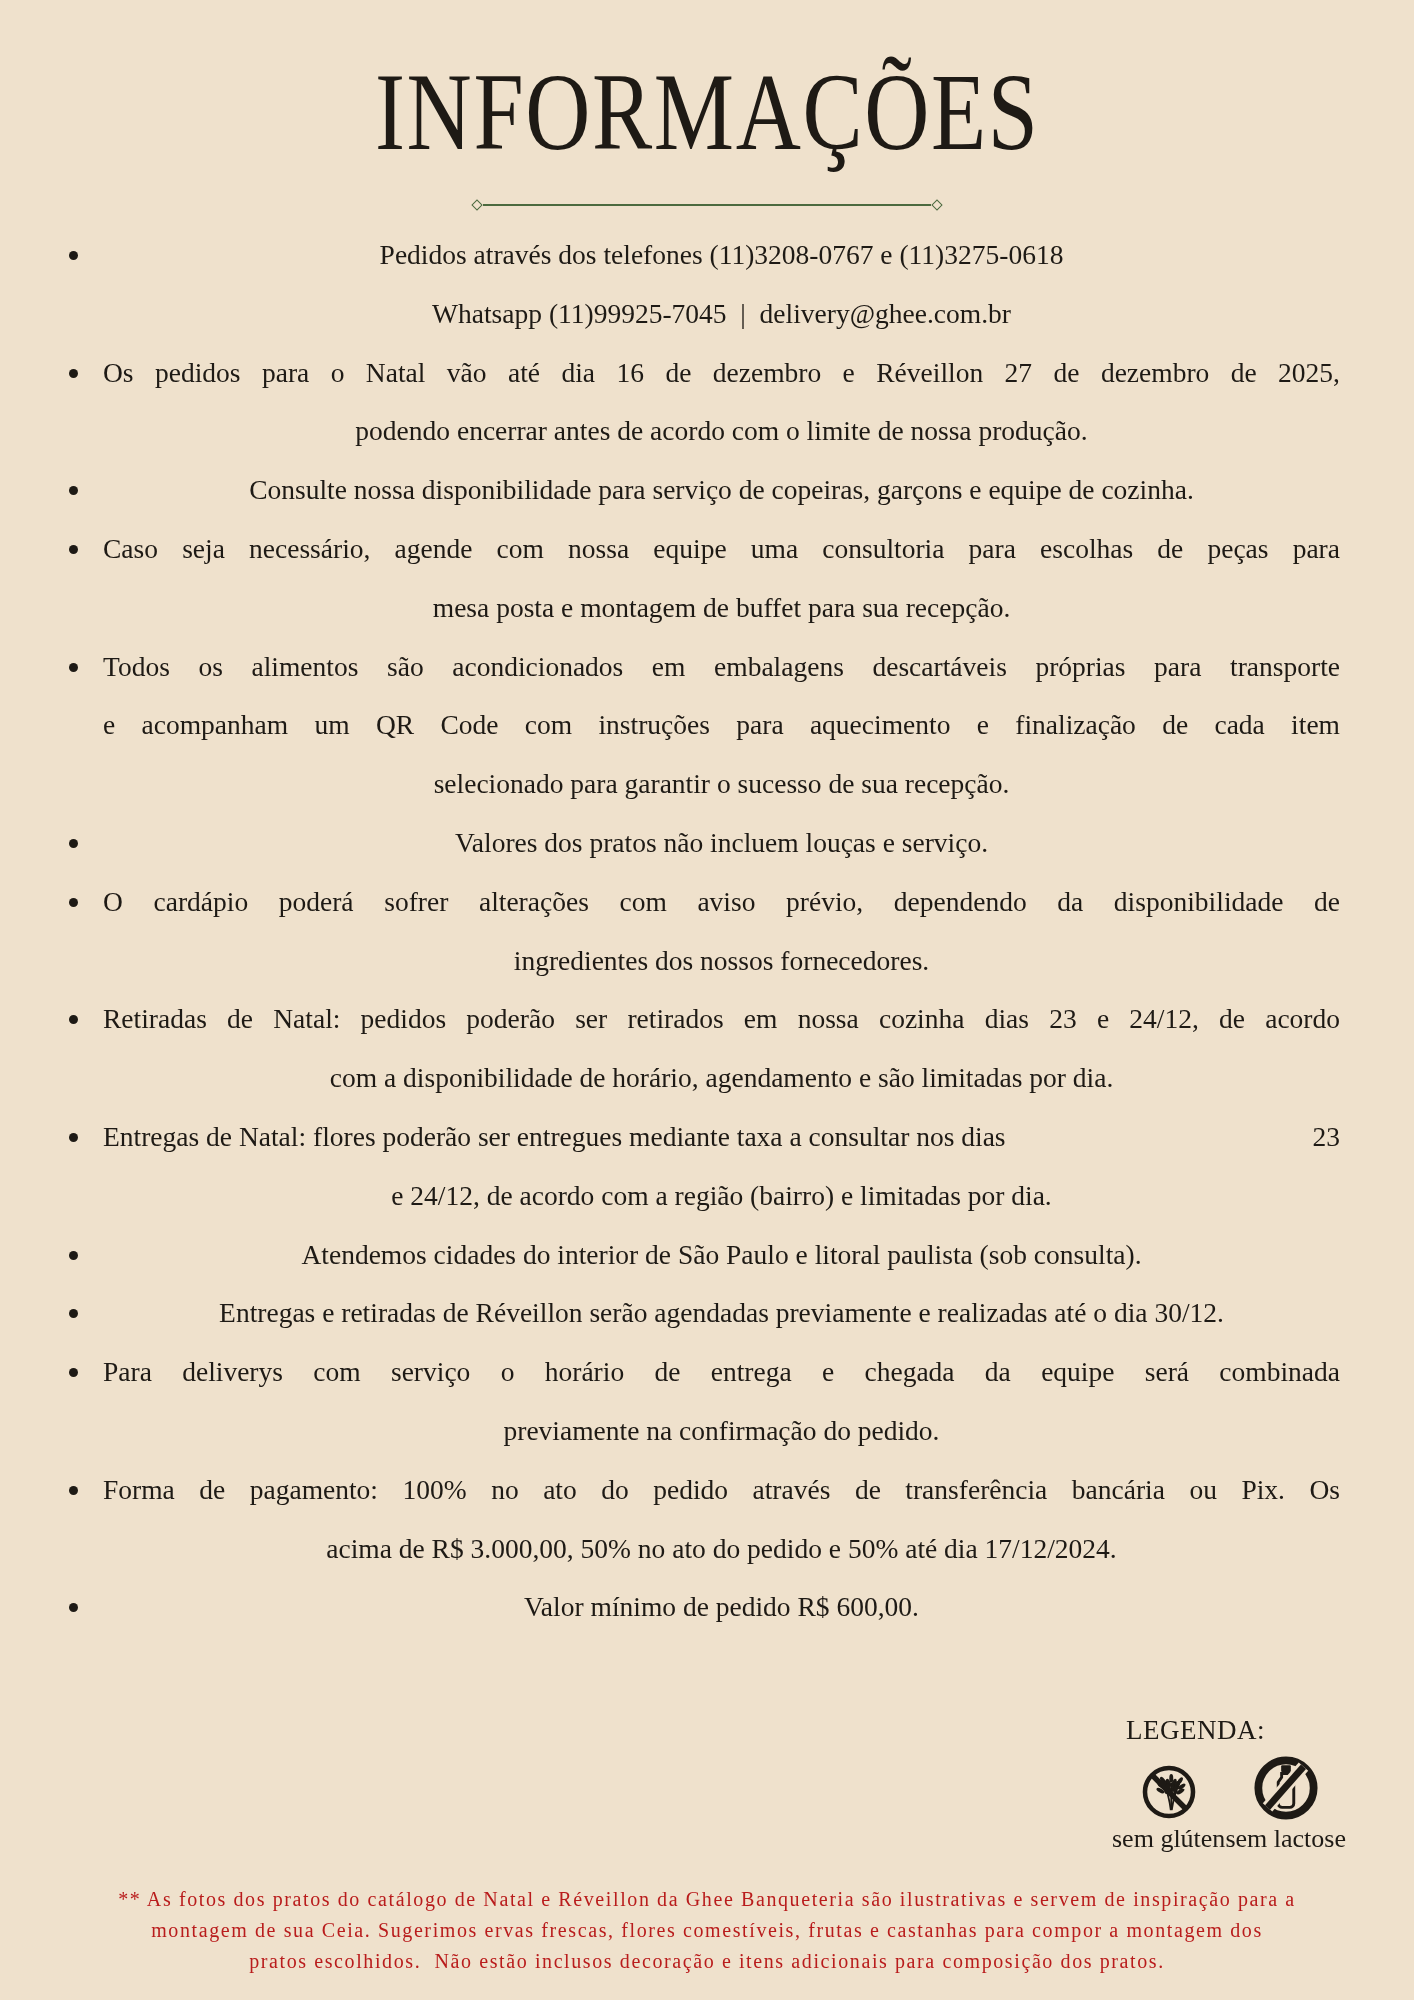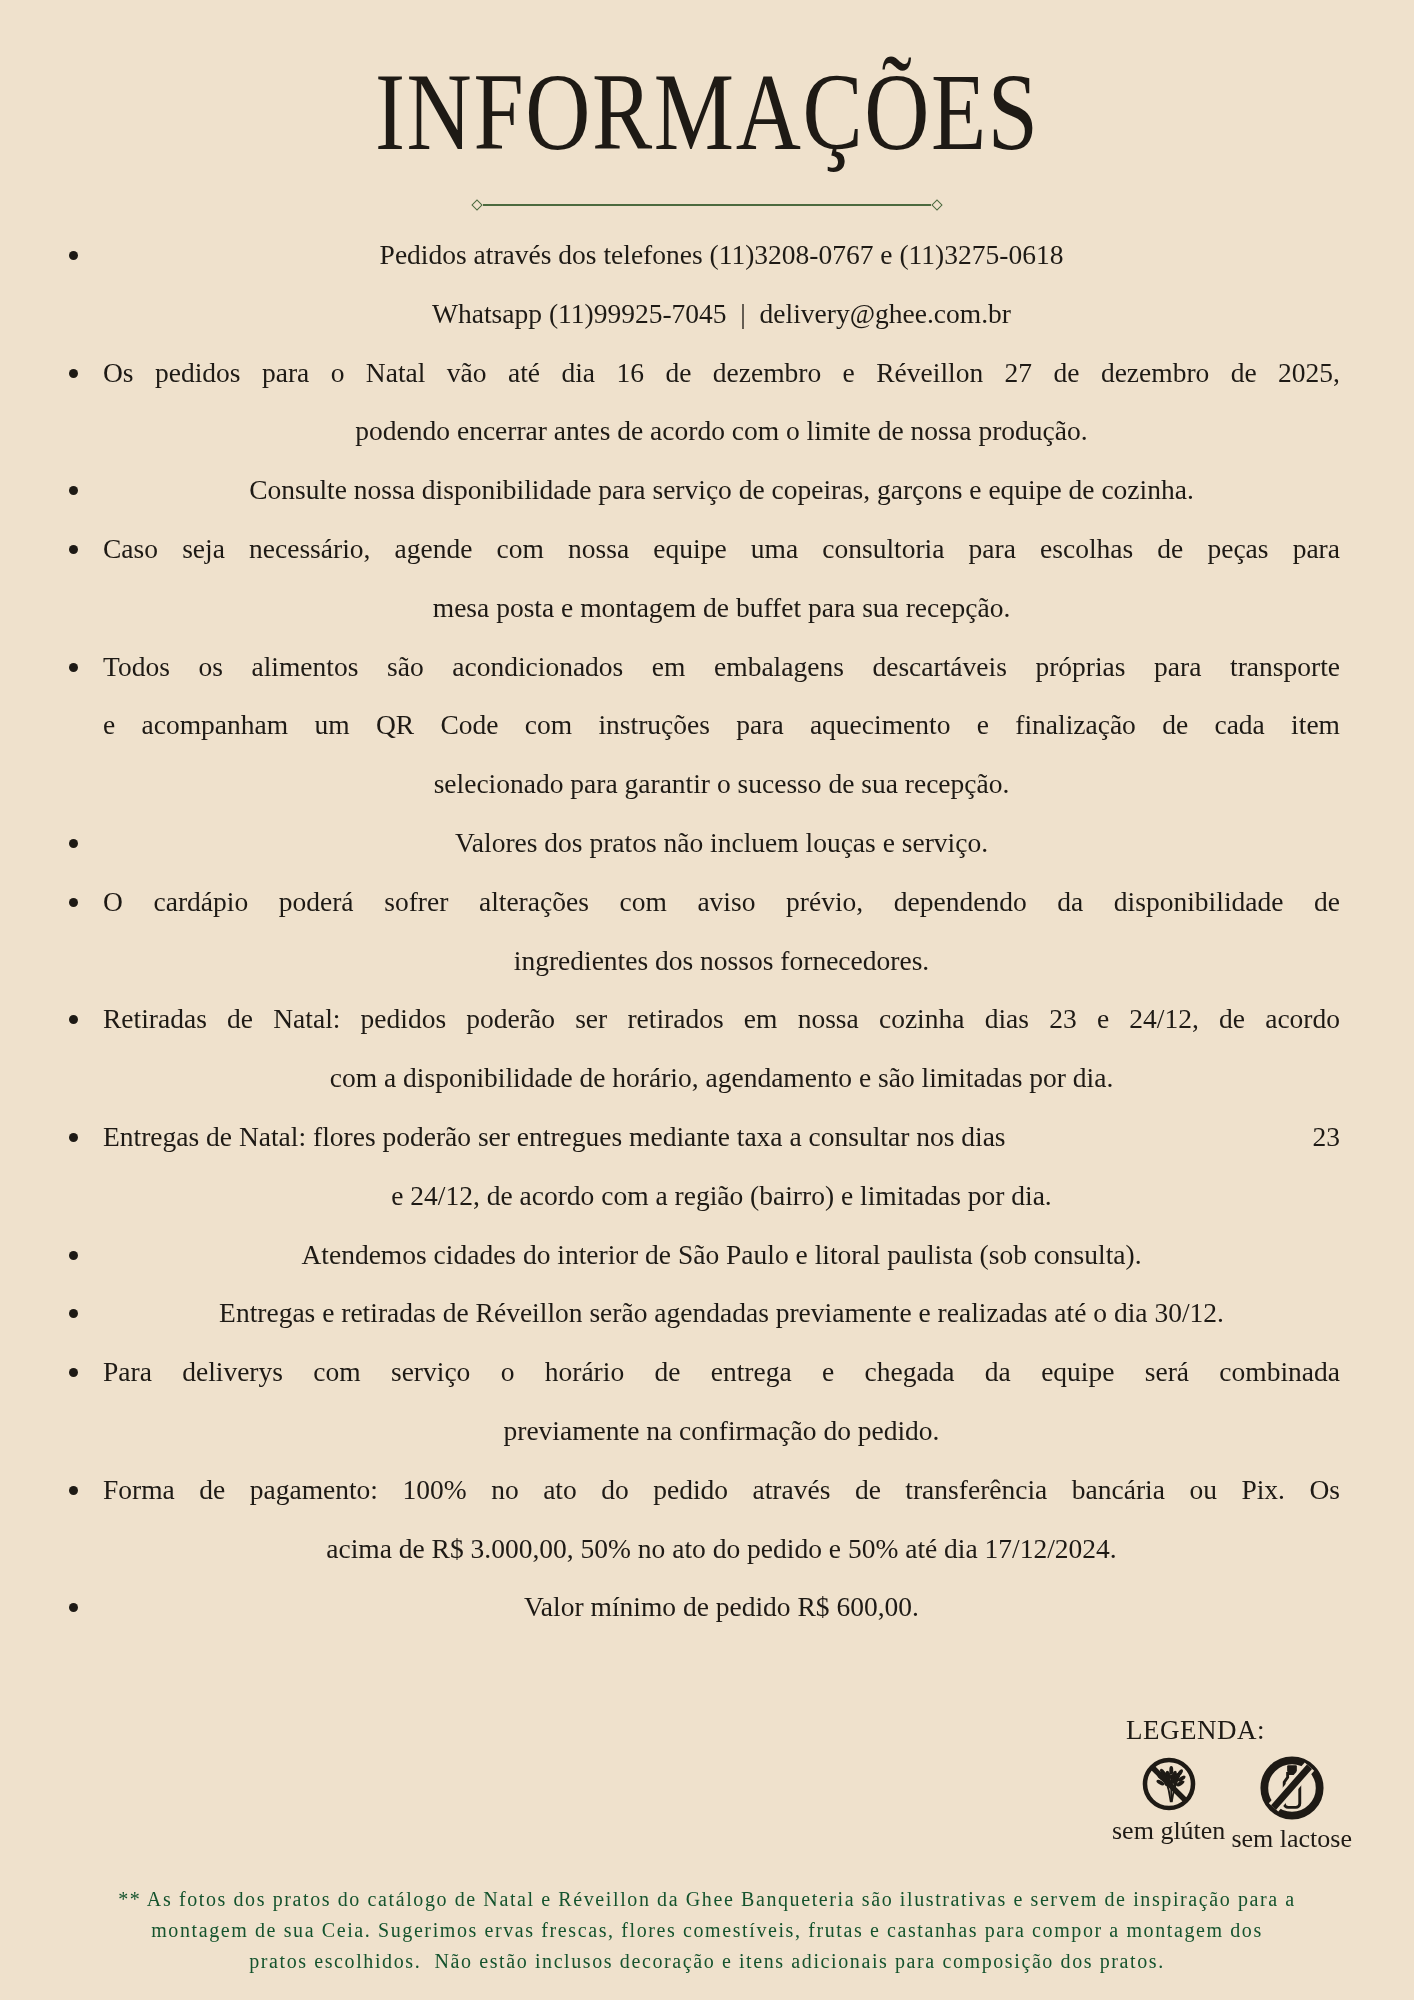--- a/index.html
+++ b/index.html
@@ -81,36 +81,36 @@
   .line.stretch { text-align: justify; text-align-last: justify; }
   .line.split { display: flex; justify-content: space-between; }
 
   
   .legend { position: absolute; left: 1112px; top: 1700px; width: 290px; }
   .legend-title {
     font-size: 27px;
     letter-spacing: 0.5px;
     margin: 0 0 9px 14px;
   }
-  .legend-row { display: flex; align-items: flex-start; gap: 6px; }
+  .legend-row { display: flex; align-items: flex-end; }
   .legend-item { display: flex; flex-direction: column; align-items: center; }
   .legend-item svg { display: block; }
   .legend-caption { font-size: 26px; margin-top: 3px; white-space: nowrap; }
 
   
   .footer {
     position: absolute;
     top: 1869px;
     left: 0;
     width: 100%;
     text-align: center;
     font-size: 20px;
     line-height: 31px;
     letter-spacing: 1.6px;
-    color: #14532d;
+    color: #b91c1c;
   }
 </style>
 </head>
 <body>
 
 <div class="page" style="background-color: rgb(239, 225, 204); color: rgb(30, 26, 21);">
 
   <h1 class="title"><span class="title-inner">INFORMAÇÕES</span></h1>
 
   <div class="divider" style="border-top-color: rgb(76, 106, 63);"></div>

